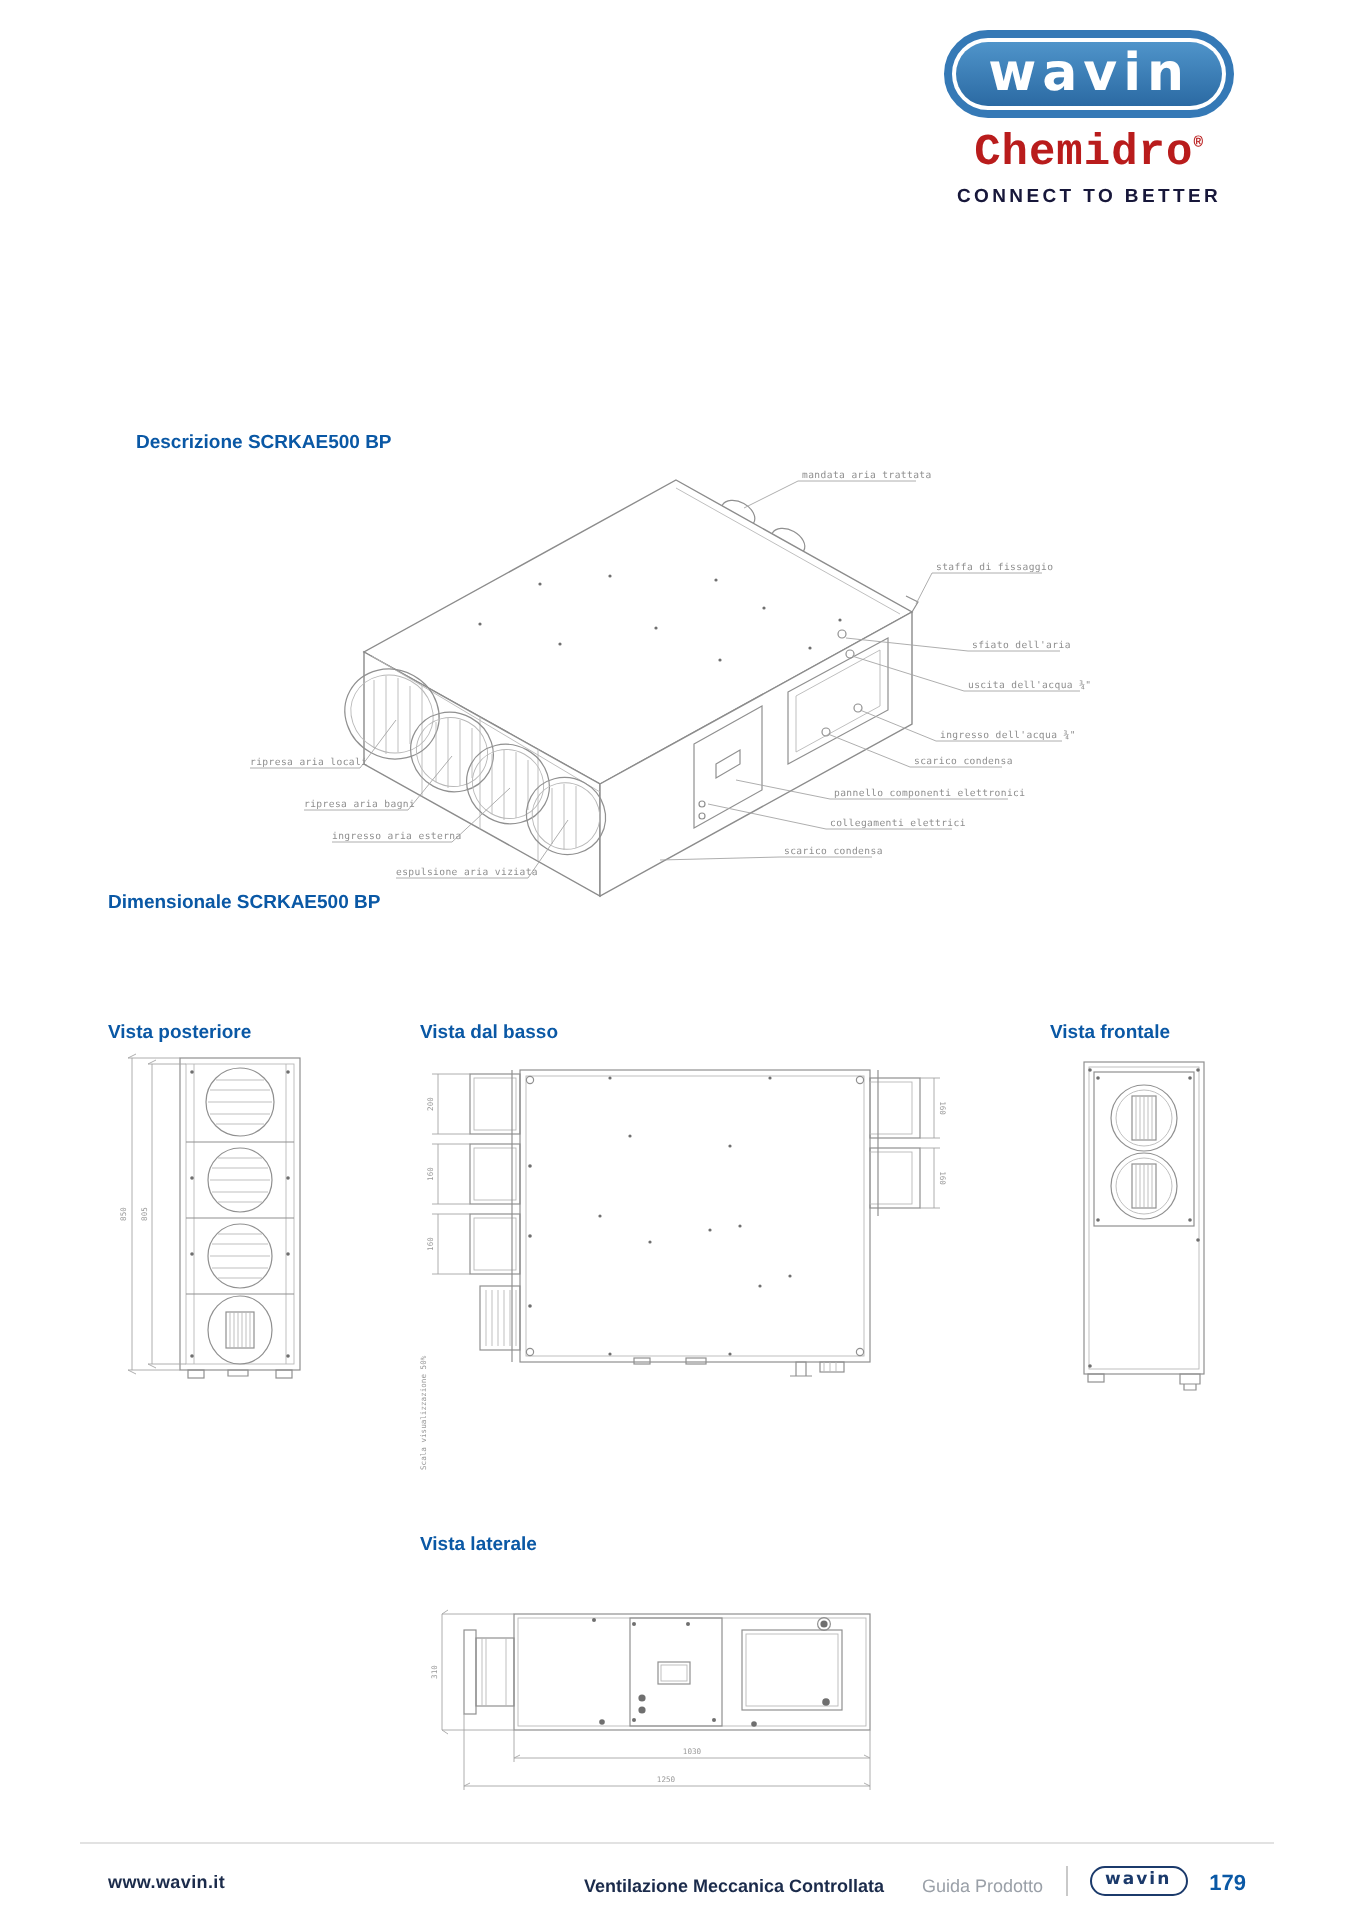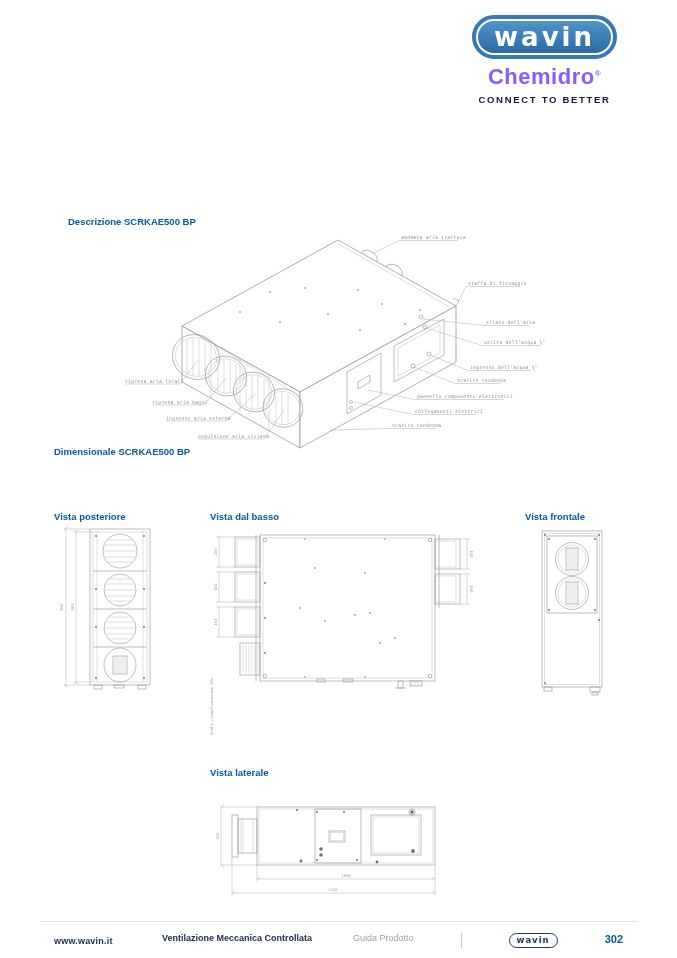--- a/index.html
+++ b/index.html
@@ -3,42 +3,42 @@
 <meta charset="utf-8">
 <style>
   html,body{margin:0;padding:0;background:#ffffff;}
   body{width:677px;height:958px;position:relative;font-family:"Liberation Sans",sans-serif;overflow:hidden;}
   
   .brand-block{position:absolute;top:15px;right:60px;display:flex;flex-direction:column;align-items:center;}
   .wavin-pill{border:4px solid #3579b6;border-radius:26px;padding:2px;background:#fff;}
   .wavin-pill-inner{background:linear-gradient(#4f94ca,#2b6aa3);border-radius:20px;color:#fff;
     font-family:"DejaVu Sans",sans-serif;font-weight:bold;font-size:26px;line-height:30px;
     padding:1px 16px;letter-spacing:3px;}
-  .chemidro{color:#8b5cf6;font-family:Liberation Sans, sans-serif;font-weight:bold;font-size:22px;
+  .chemidro{color:#b91c1c;font-family:Liberation Mono, monospace;font-weight:bold;font-size:22px;
     margin-top:5px;letter-spacing:0.5px;}
   .chemidro sup{font-size:8px;font-weight:bold;}
   .tagline{color:#17173a;font-weight:bold;font-size:9.5px;letter-spacing:1.7px;margin-top:4px;}
   
   .sec-title{position:absolute;color:#0a58a5;font-weight:bold;font-size:9.5px;}
   
   svg{position:absolute;overflow:visible;}
   .dw{stroke:#909090;stroke-width:.6;fill:none;}
   .dwl{stroke:#b8b8b8;stroke-width:.45;fill:none;}
   .dwf{stroke:#8c8c8c;stroke-width:.7;fill:#ffffff;}
   .ldr{stroke:#a5a5a5;stroke-width:.45;fill:none;}
   .dot{fill:#6f6f6f;stroke:none;}
   text.cad{font-family:"DejaVu Sans Mono",monospace;font-size:4.8px;fill:#8e8e8e;letter-spacing:.2px;}
   text.dim{font-family:"DejaVu Sans Mono",monospace;font-size:3.8px;fill:#9a9a9a;}
   
   .footer{position:absolute;left:40px;right:40px;top:921px;border-top:1px solid #e2e2e2;
     height:37px;display:flex;align-items:center;justify-content:space-between;padding:0 14px;}
   .footer-site{color:#1b2b4b;font-size:9px;font-weight:bold;letter-spacing:.2px;}
-  .footer-right{display:flex;align-items:flex-start;gap:36px;}
+  .footer-right{display:flex;align-items:flex-end;}
   .footer-doc-title{color:#1b2b4b;font-size:9px;font-weight:bold;}
-  .footer-doc-sub{color:#9aa0a8;font-size:9px;margin-left:5px;}
+  .footer-doc-sub{color:#9aa0a8;font-size:9px;margin-left:19px;}
   .footer-divider{border-left:1px solid #c9c9c9;height:15px;margin:0 11px;}
   .mini-pill{border:1.5px solid #1b3a6b;border-radius:9px;height:13px;line-height:13px;
     padding:0 7px;color:#1b3a6b;font-size:8.5px;font-weight:bold;letter-spacing:1px;
     font-family:"DejaVu Sans",sans-serif;}
   .page-num{color:#0a58a5;font-weight:bold;font-size:11px;margin-left:11px;}
 </style>
 </head>
 <body>
 
 <div class="brand-block">
@@ -329,15 +329,15 @@
   </g>
 </svg>
 
 <div class="footer">
   <div class="footer-site">www.wavin.it</div>
   <div class="footer-right">
     <span class="footer-doc-title">Ventilazione Meccanica Controllata</span>
     <span class="footer-doc-sub">Guida Prodotto</span>
     <span class="footer-divider"></span>
     <span class="mini-pill">wavin</span>
-    <span class="page-num">302</span>
+    <span class="page-num">179</span>
   </div>
 </div>
 
 </body></html>

